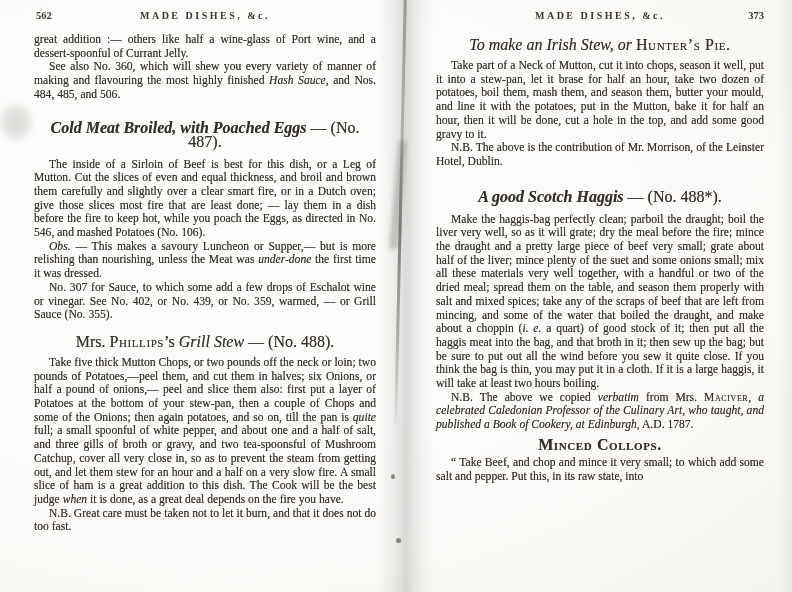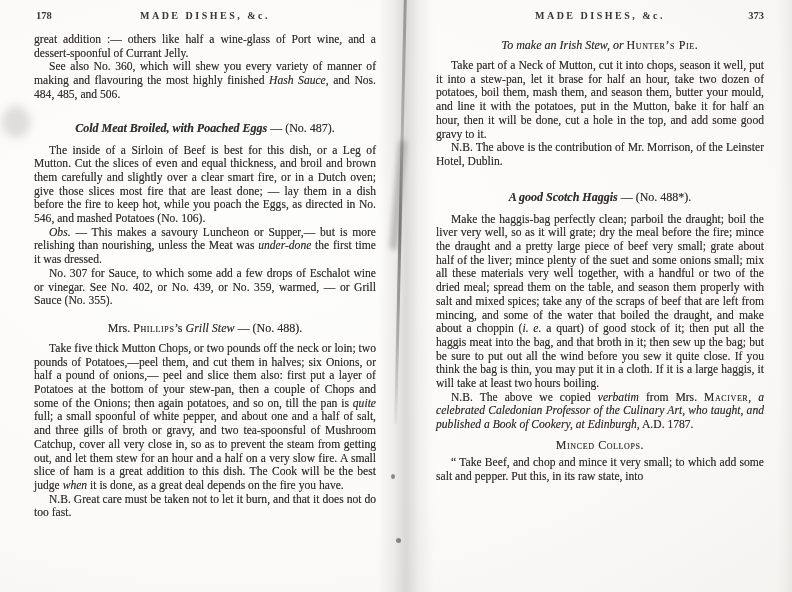--- a/index.html
+++ b/index.html
@@ -23,28 +23,28 @@
   .folio-left{left:2px;}
   .folio-right{right:0px;}
 
   .body-text{
     font-size:11.6px;line-height:13.7px;text-align:justify;
     text-shadow:0 0 0.5px rgba(45,40,35,0.55);
   }
   .para{margin:0;text-indent:15px;}
   .para.noindent{text-indent:0;}
   .heading{
-    text-align:center;text-indent:0;font-size:12px;line-height:14px;
+    text-align:center;text-indent:0;font-size:16px;line-height:14px;
     margin:14px 0 7px 0;
   }
   .h-cold-meat{margin:19px 0 9px 0;text-align:center;}
   .h-irish-stew{margin:13px 0 7px 0;}
   .h-hunters{margin:12px 0 7px 0;}
   .h-haggis{margin:21px 0 9px 0;}
-  .h-collops{margin:6px 0 4px 0;font-size:12px;}
+  .h-collops{margin:6px 0 4px 0;font-size:16px;font-weight:bold;}
 
   .s-i{font-style:italic;}
   .s-bi{font-weight:bold;font-style:italic;}
   .s-sc{font-variant:small-caps;letter-spacing:0.6px;}
 
   
   .gutter{
     position:absolute;left:378px;top:0;width:56px;height:592px;pointer-events:none;
     background:linear-gradient(90deg,
       rgba(110,108,104,0) 0%,
@@ -76,21 +76,21 @@
     background:linear-gradient(270deg, rgba(140,138,134,0.10), rgba(140,138,134,0));
   }
 </style>
 </head>
 <body>
 
 <div class="scan">
 
   <div class="page page-left">
     <div class="pagehead">
-      <span class="folio folio-left">178</span>
+      <span class="folio folio-left">562</span>
       <span class="runhead">MADE DISHES, &amp;c.</span>
     </div>
     <div class="body-text">
       <p class="para noindent"><span>great addition :— others like half a wine-glass of Port wine, and a dessert-spoonful of Currant Jelly.</span></p>
       <p class="para"><span>See also No. 360, which will shew you every variety of manner of making and flavouring the most highly finished </span><span class="s-i">Hash Sauce</span><span>, and Nos. 484, 485, and 506.</span></p>
       <p class="heading h-cold-meat"><span class="s-bi">Cold Meat Broiled, with Poached Eggs</span><span> — (No. 487).</span></p>
       <p class="para"><span>The inside of a Sirloin of Beef is best for this dish, or a Leg of Mutton.  Cut the slices of even and equal thickness, and broil and brown them carefully and slightly over a clear smart fire, or in a Dutch oven; give those slices most fire that are least done; — lay them in a dish before the fire to keep hot, while you poach the Eggs, as directed in No. 546, and mashed Potatoes (No. 106).</span></p>
       <p class="para"><span class="s-i">Obs.</span><span> — This makes a savoury Luncheon or Supper,— but is more relishing than nourishing, unless the Meat was </span><span class="s-i">under-done</span><span> the first time it was dressed.</span></p>
       <p class="para"><span>No. 307 for Sauce, to which some add a few drops of Eschalot wine or vinegar.  See No. 402, or No. 439, or No. 359, warmed, — or Grill Sauce (No. 355).</span></p>
       <p class="heading h-irish-stew"><span>Mrs. </span><span class="s-sc">Phillips</span><span>’s </span><span class="s-i">Grill Stew</span><span> — (No. 488).</span></p>

